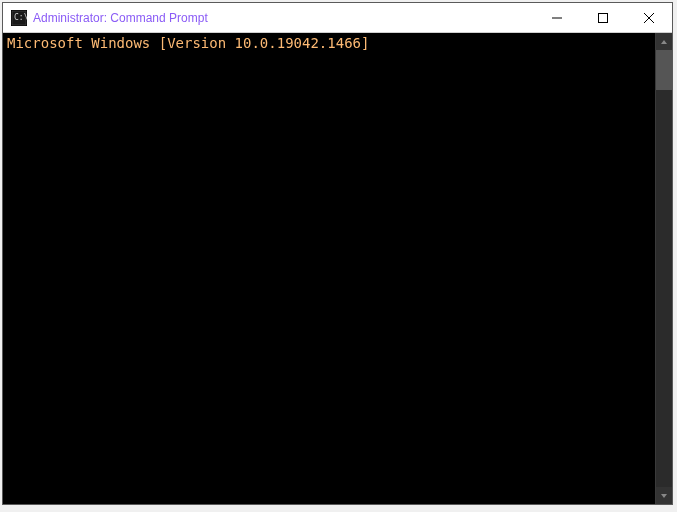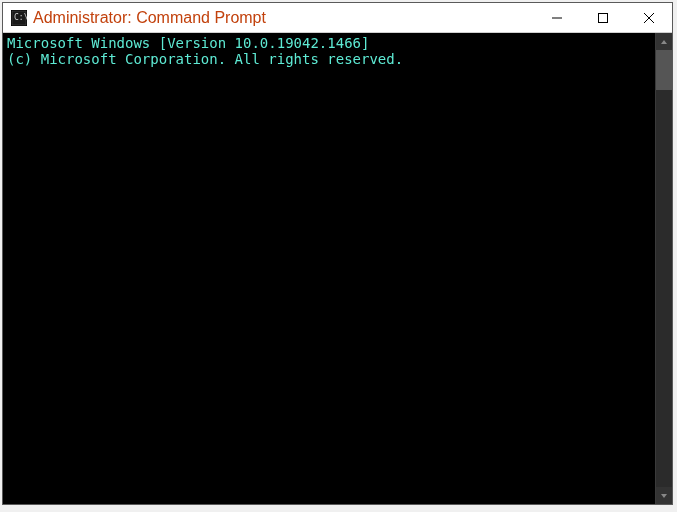--- a/index.html
+++ b/index.html
@@ -30,22 +30,22 @@
     .titlebar-icon {
       width: 16px;
       height: 16px;
       margin-left: 8px;
       margin-right: 6px;
       display: inline-flex;
       align-items: center;
       justify-content: center;
     }
     .titlebar-title {
-      font-size: 16px;
-      color: #c2410c;
+      font-size: 12px;
+      color: #8b5cf6;
       flex: 1;
     }
     .win-controls {
       display: flex;
       height: 100%;
     }
     .win-btn {
       width: 46px;
       height: 100%;
       display: flex;
@@ -58,21 +58,21 @@
     .win-btn svg { width: 10px; height: 10px; }
     .client-area {
       flex: 1;
       display: flex;
       background: #000;
       position: relative;
     }
     .terminal {
       flex: 1;
       background: #000;
-      color: #5eead4;
+      color: #fdba74;
       font-family: Consolas, "Lucida Console", monospace;
       font-size: 14px;
       line-height: 16px;
       padding: 2px 4px;
       white-space: pre;
       overflow: hidden;
     }
     .cursor {
       display: inline-block;
       width: 8px;
@@ -137,21 +137,21 @@
       </button>
       <button class="win-btn close">
         <svg viewBox="0 0 10 10">
             <line x1="0" y1="0" x2="10" y2="10" stroke="#000" stroke-width="1"></line>
             <line x1="10" y1="0" x2="0" y2="10" stroke="#000" stroke-width="1"></line>
           </svg>
       </button>
     </div>
   </div>
   <div class="client-area">
-    <div class="terminal"><div class="line">Microsoft Windows [Version 10.0.19042.1466]</div><div class="line">(c) Microsoft Corporation. All rights reserved.</div><div class="line"></div></div>
+    <div class="terminal"><div class="line">Microsoft Windows [Version 10.0.19042.1466]</div><div class="line"></div></div>
     <div class="scrollbar">
       <div class="scroll-btn top">
         <svg width="8" height="8" viewBox="0 0 8 8">
             <polygon points="4,2 1,6 7,6" fill="#888"></polygon>
           </svg>
       </div>
       <div class="scroll-thumb"></div>
       <div class="scroll-btn bottom">
         <svg width="8" height="8" viewBox="0 0 8 8">
             <polygon points="4,6 1,2 7,2" fill="#888"></polygon>

